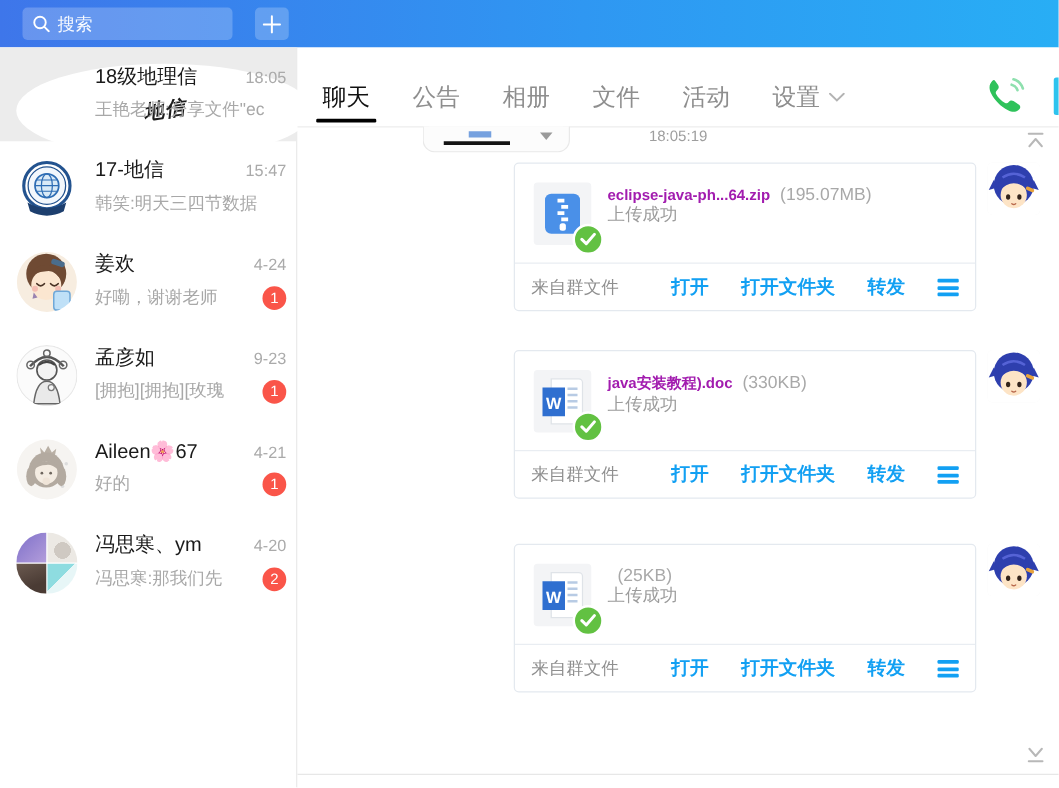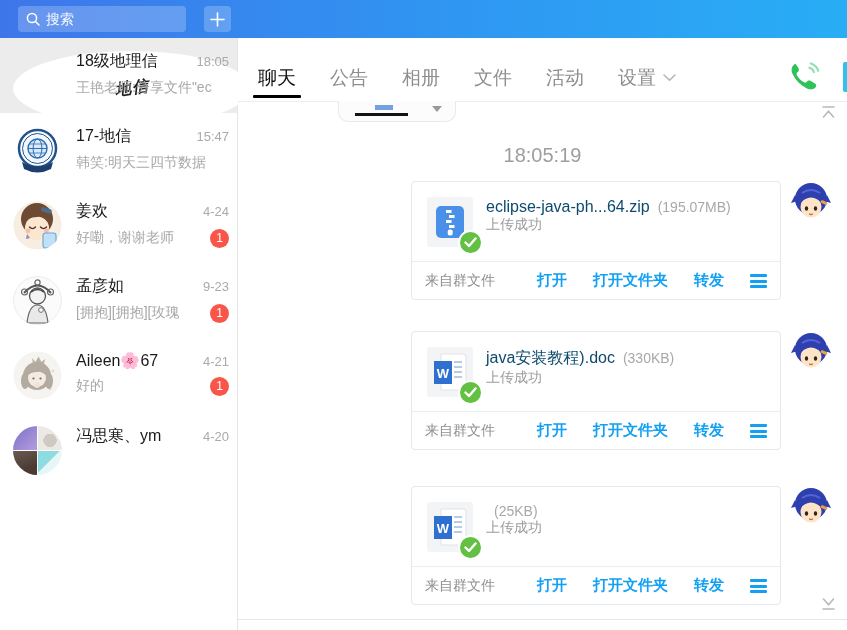--- a/index.html
+++ b/index.html
@@ -72,37 +72,37 @@
   .art-caret { position:absolute; right:13px; top:5px; width:0; height:0;
     border-left:5px solid transparent; border-right:5px solid transparent;
     border-top:6px solid #9a9a9a; }
 
   
   .chat { position:absolute; left:0; right:0; top:64px; height:518px;
     border-bottom:1px solid #e7e7e7; overflow:hidden; }
   .scroll-ic { position:absolute; right:10px; cursor:pointer; }
   .scroll-top { top:3px; }
   .scroll-bottom { top:495px; }
-  .ts { margin-top:42px; text-align:center; font-size:20px; color:#9e9e9e; }
+  .ts { text-align:center; font-size:12px; color:#9e9e9e; }
 
   .mrow { display:flex; justify-content:flex-end; align-items:flex-start;
     padding-right:15px; margin-top:14px; }
   .mrow.m2 { margin-top:31px; }
   .mrow.m3 { margin-top:36px; }
   .fcard { width:370px; border:1px solid #e4e9ef; border-radius:4px; margin-right:9px;
     background:#fff; }
   .fbody { position:relative; height:79px; padding:15px 13px 0 15px; display:flex; }
   .ftile { position:relative; width:46px; height:50px; background:#f3f4f6; border-radius:3px;
     display:flex; align-items:center; justify-content:center; flex-shrink:0; }
   .fcheck { position:absolute; right:-10px; bottom:-8px; width:25px; height:25px;
     border-radius:50%; background:#62c142; border:2px solid #fff; display:flex;
     align-items:center; justify-content:center; }
   .finfo { margin-left:13px; min-width:0; }
   .fline { display:flex; align-items:baseline; margin-top:1px; }
-  .fname { font-size:16px; font-weight:400; color:#0c4a6e; white-space:nowrap; }
+  .fname { font-size:12px; font-weight:700; color:#a21caf; white-space:nowrap; }
   .fsize { font-size:14px; color:#a8a8a8; margin-left:8px; white-space:nowrap; }
   .fstatus { font-size:14px; color:#9c9c9c; }
   .ffoot { height:38px; border-top:1px solid #e9edf2; display:flex; align-items:center;
     padding:0 13px; }
   .fsrc { font-size:14px; color:#8f8f8f; flex:1; }
   .flinks { display:flex; align-items:center; gap:26px; }
   .flink { font-size:15px; color:#12a0f3; font-weight:600; text-decoration:none;
     cursor:pointer; white-space:nowrap; }
   .hamb { display:inline-block; cursor:pointer; padding-top:1px; }
   .hamb i { display:block; width:17px; height:3px; background:#12a0f3; border-radius:1px;
@@ -263,20 +263,24 @@
             <i class="q1"></i>
             <i class="q2"></i>
             <i class="q3"></i>
             <i class="q4"></i>
           </div>
       </div>
       <div class="smeta">
         <div class="r1">
             <span class="nm">冯思寒、ym</span>
           <span class="tm">4-20</span>
+          </div>
+        <div class="r2">
+            <span class="pv">冯思寒:那我们先</span>
+          <span class="bdg">2</span>
           </div>
       </div>
     </div>
   </div>
 
   <div class="main">
 
     <div class="tabbar">
       <div class="tabs">
         <span class="tab active">聊天</span>

